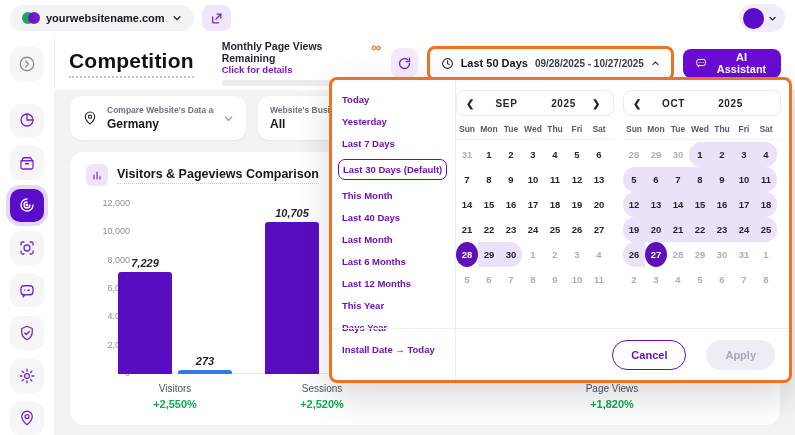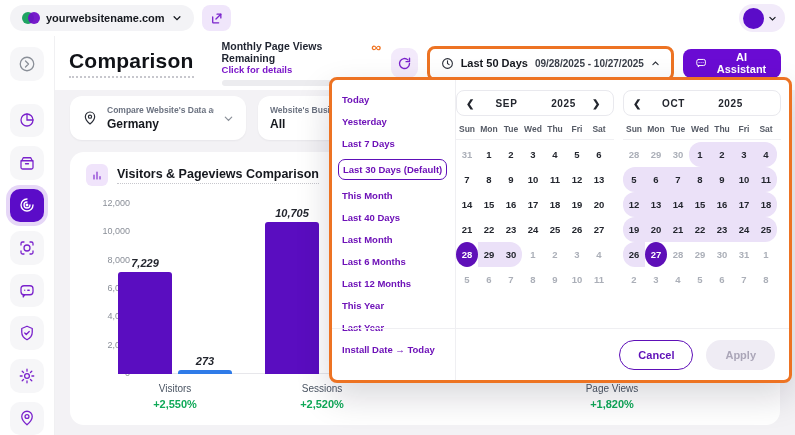--- a/index.html
+++ b/index.html
@@ -111,21 +111,21 @@
   .wd { font-size:8.5px; color:#565B66; text-align:center; font-weight:600; }
   .cal-days { display:grid; grid-template-columns:repeat(7,22px); grid-auto-rows:25px; margin-top:2px; }
   .day { display:flex; align-items:center; justify-content:center; font-size:9.5px; font-weight:700;
     color:#23262E; cursor:pointer; }
   .day.muted { color:#ABAFB8; font-weight:600; }
   .day.range { background:#EBE1F8; }
   .day.rs { border-radius:12px 0 0 12px; }
   .day.re { border-radius:0 12px 12px 0; }
   .day.selected { background:#5E0FB8; color:#fff; border-radius:50%; }
   .dp-footer { position:absolute; left:0; right:0; bottom:0; height:52px; border-top:1px solid #EFEFF2;
-    display:flex; align-items:center; justify-content:flex-end; gap:13px; padding:0 14px; }
+    display:flex; align-items:center; justify-content:flex-end; gap:20px; padding:0 14px; }
   .btn-cancel { height:30px; padding:0 18px; border:1.6px solid #5E0FB8; color:#5E0FB8;
     border-radius:16px; background:#fff; font-family:inherit; font-size:11px; font-weight:700; cursor:pointer; }
   .btn-apply { height:30px; padding:0 19px; border-radius:16px; background:#EFECF4; color:#ABA6B8;
     font-family:inherit; font-size:11px; font-weight:700; border:none; cursor:default; }
 </style>
 </head>
 <body>
 
 <div class="topbar">
   <div class="site-pill">
@@ -210,21 +210,21 @@
   </div>
   <div class="side-btn">
     <svg width="18" height="18" viewBox="0 0 24 24" fill="none" stroke="currentColor" stroke-width="1.7" stroke-linecap="round" stroke-linejoin="round">
         <path d="M12 3a7 7 0 017 7c0 5-7 11-7 11S5 15 5 10a7 7 0 017-7z"></path>
         <circle cx="12" cy="10" r="2.6"></circle>
       </svg>
   </div>
 </div>
 
 <div class="page-header">
-  <div class="page-title">Comparison</div>
+  <div class="page-title">Competition</div>
   <div class="quota">
     <div class="quota-top">
       <div>
         <div class="quota-title">Monthly Page Views Remaining</div>
         <div class="quota-link">Click for details</div>
       </div>
       <div class="quota-value">∞</div>
     </div>
     <div class="quota-bar"></div>
   </div>
@@ -346,21 +346,21 @@
       <div>
         <div class="preset">Last 6 Months</div>
       </div>
       <div>
         <div class="preset">Last 12 Months</div>
       </div>
       <div>
         <div class="preset">This Year</div>
       </div>
       <div>
-        <div class="preset">Last Year</div>
+        <div class="preset">Days Year</div>
       </div>
       <div>
         <div class="preset">Install Date → Today</div>
       </div>
     </div>
   <div class="dp-cal-area">
     <div class="cal">
       <div class="cal-head">
         <span class="nav">❮</span>
         <span class="mon">SEP</span>

